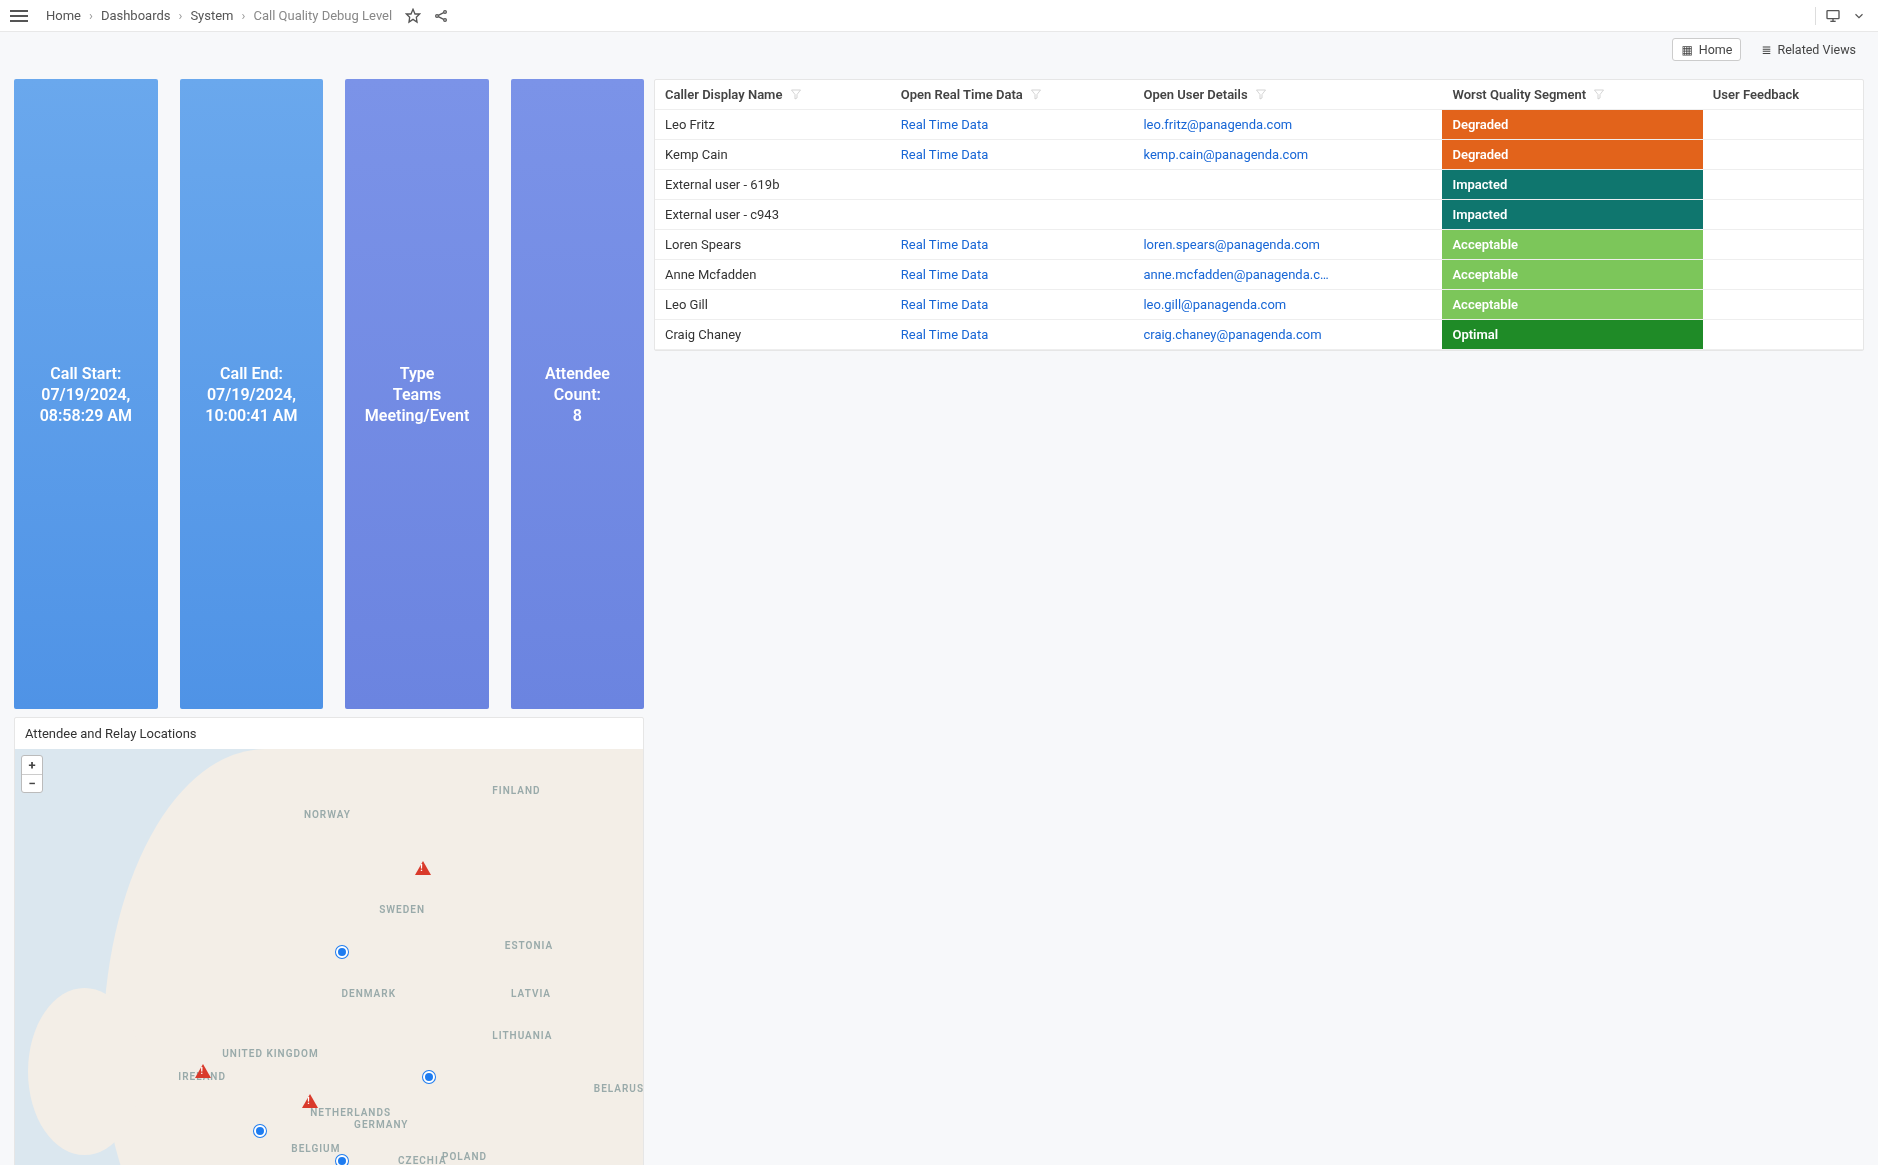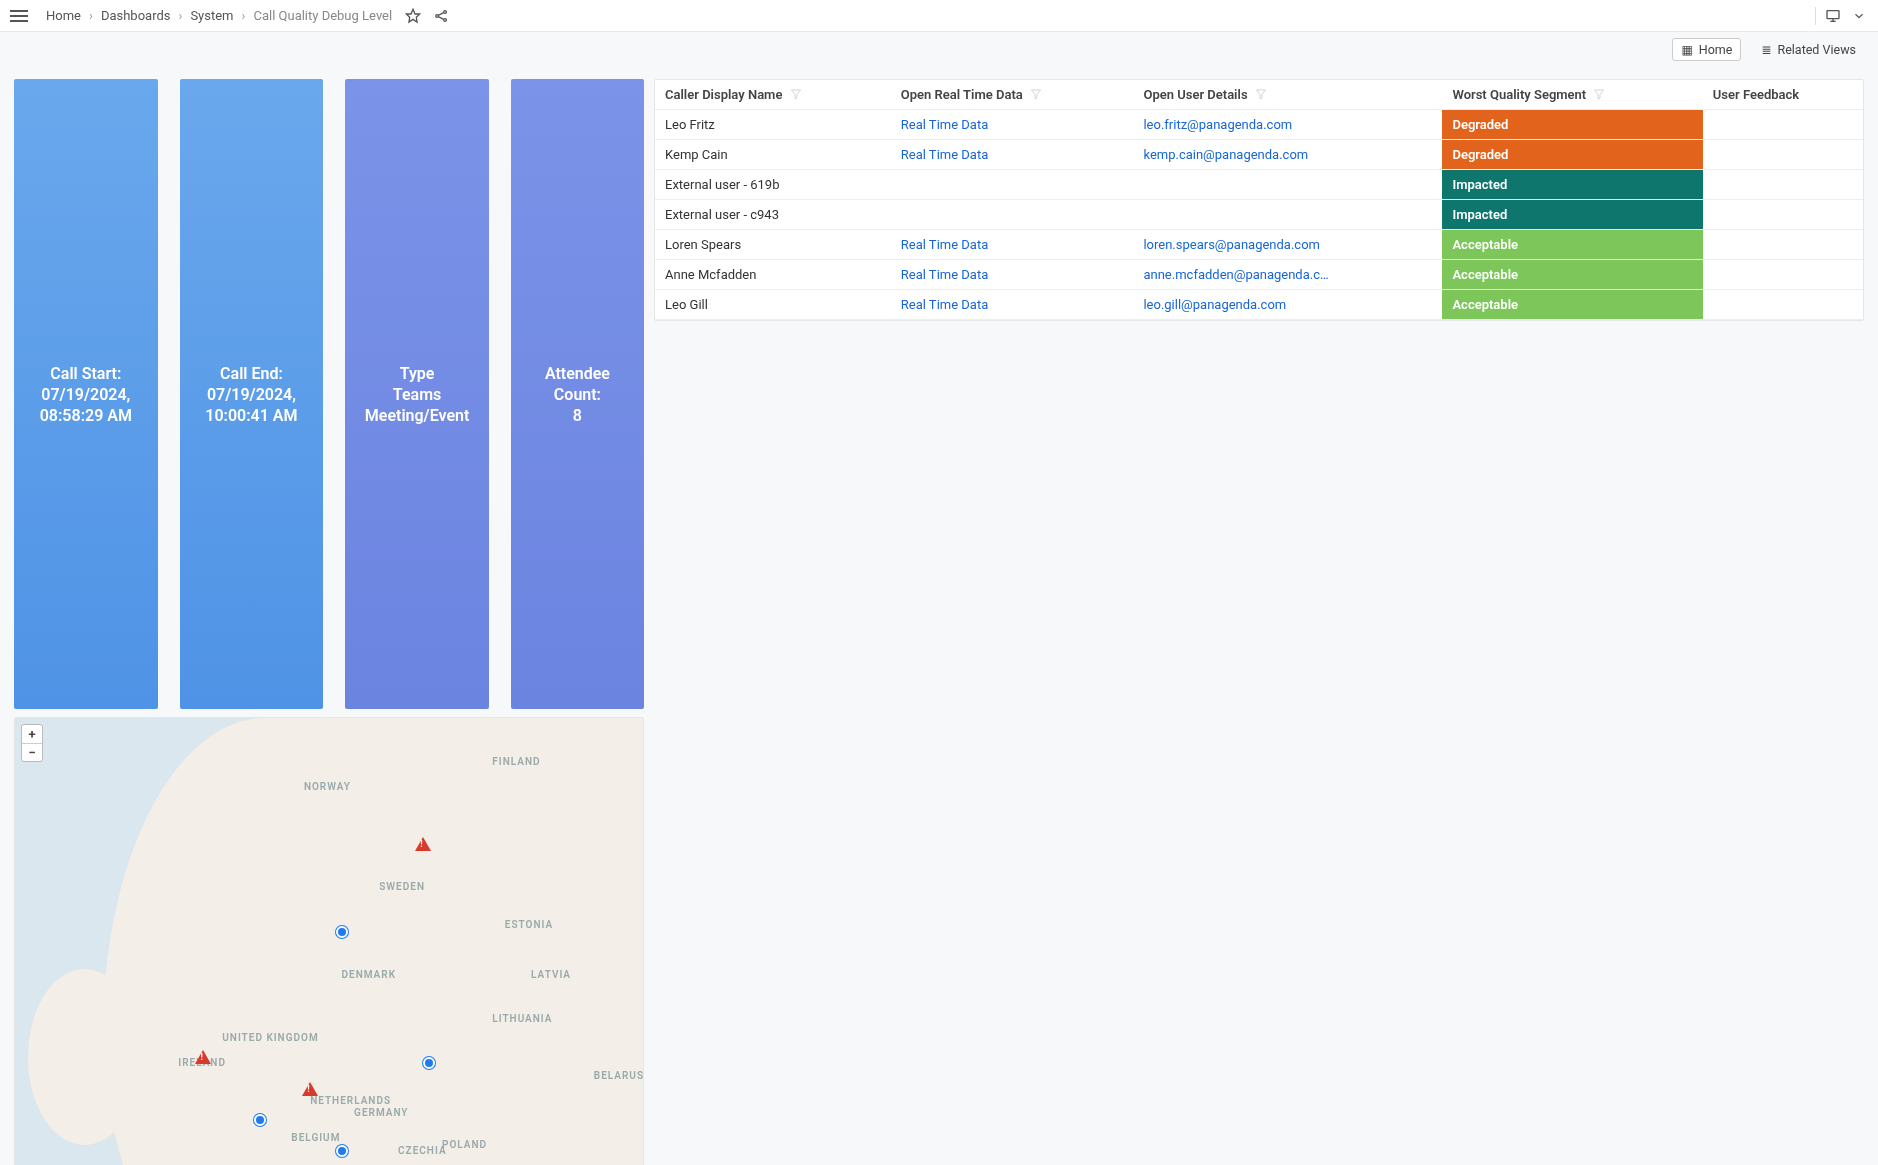--- a/index.html
+++ b/index.html
@@ -142,30 +142,31 @@
           <div class="val">Meeting/Event</div>
         </div>
         <div class="stat-card card4" style="flex:1">
           <div class="lbl">Attendee</div>
           <div class="val">Count:</div>
           <div class="val">8</div>
         </div>
       </div>
 
       <div class="panel map-panel">
+        <div class="panel-title">Attendee and Relay Locations</div>
         <div class="map">
 
           <div class="land" style="left:14%; top:0; width:86%; height:100%; border-radius:30% 0 0 40%/50% 0 0 50%;"></div>
           <div class="land" style="left:2%; top:40%; width:18%; height:28%; border-radius:50%;"></div>
 
           <div class="country-label" style="left:46%; top:10%;">NORWAY</div>
           <div class="country-label" style="left:58%; top:26%;">SWEDEN</div>
           <div class="country-label" style="left:76%; top:6%;">FINLAND</div>
           <div class="country-label" style="left:78%; top:32%;">ESTONIA</div>
-          <div class="country-label" style="left:79%; top:40%;margin-left:20px;">LATVIA</div>
+          <div class="country-label" style="left:79%; top:40%;">LATVIA</div>
           <div class="country-label" style="left:76%; top:47%;">LITHUANIA</div>
           <div class="country-label" style="left:52%; top:40%;">DENMARK</div>
           <div class="country-label" style="left:26%; top:54%;">IRELAND</div>
           <div class="country-label" style="left:33%; top:50%;">UNITED KINGDOM</div>
           <div class="country-label" style="left:47%; top:60%;">NETHERLANDS</div>
           <div class="country-label" style="left:44%; top:66%;">BELGIUM</div>
           <div class="country-label" style="left:54%; top:62%;">GERMANY</div>
           <div class="country-label" style="left:68%; top:60%;margin-top:44px;">POLAND</div>
           <div class="country-label" style="left:85%; top:56%;padding-left:45px;">BELARUS</div>
           <div class="country-label" style="left:61%; top:68%;">CZECHIA</div>
@@ -250,18 +251,25 @@
               <td class="seg seg-Acceptable">Acceptable</td>
               <td></td>
             </tr>
             <tr>
               <td>Leo Gill</td>
               <td><span class="link">Real Time Data</span></td>
               <td><span class="link">leo.gill@panagenda.com</span></td>
               <td class="seg seg-Acceptable">Acceptable</td>
               <td></td>
             </tr>
+            <tr>
+              <td>Craig Chaney</td>
+              <td><span class="link">Real Time Data</span></td>
+              <td><span class="link">craig.chaney@panagenda.com</span></td>
+              <td class="seg seg-Optimal">Optimal</td>
+              <td></td>
+            </tr>
           </tbody>
       </table>
     </div>
   </div>
 
 </div>
 
 </body></html>

